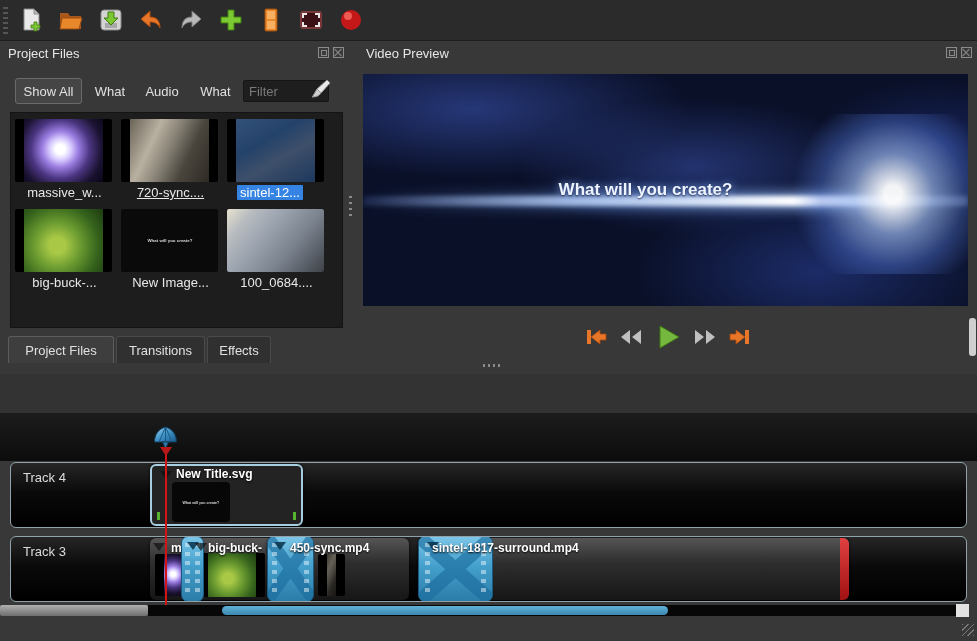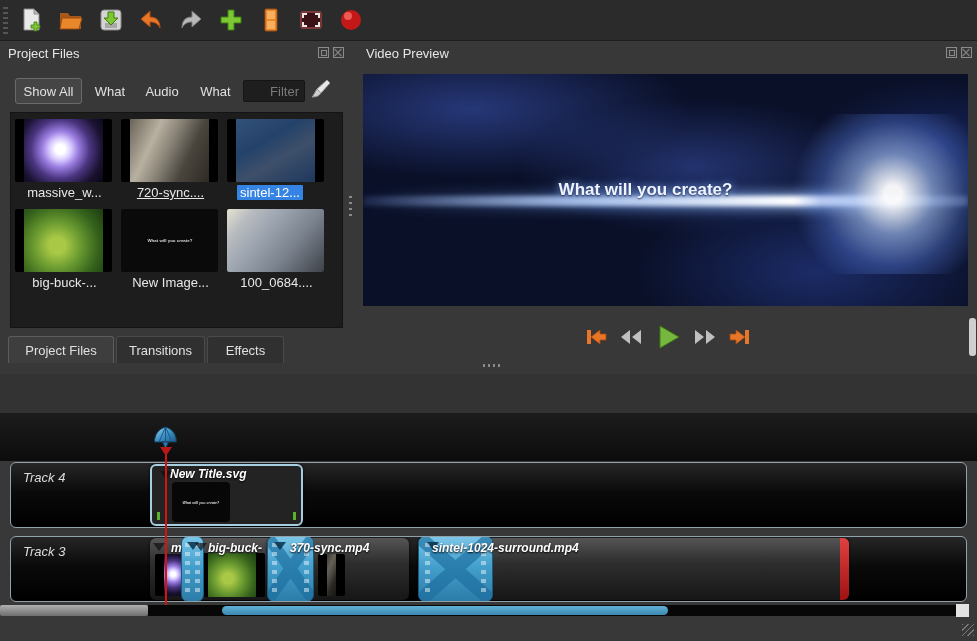--- a/index.html
+++ b/index.html
@@ -19,22 +19,22 @@
   .winctl { position:absolute; display:flex; gap:4px; }
   .wbox { width:11px; height:11px; border:1px solid #8a8a8a; position:relative; background:#3a3a3a; }
   .wbox.float::after { content:""; position:absolute; left:2px; top:2px; width:4px; height:4px; border:1px solid #8a8a8a; }
   .wbox.close::before,.wbox.close::after { content:""; position:absolute; left:-1px; top:4px; width:10px; height:1px; background:#8a8a8a; }
   .wbox.close::before { transform:rotate(45deg);} .wbox.close::after{ transform:rotate(-45deg);}
 
   
   .flt-btn { position:absolute; height:26px; top:78px; font-size:13px; color:#e0e0e0;
     display:flex; align-items:center; justify-content:center; border-radius:3px; }
   .flt-btn.active { background:#454545; border:1px solid #6a6a6a; }
-  .filter-input { position:absolute; left:243px; top:80px; width:62px; height:22px; background:#1e1e1e;
-    border:1px solid #151515; border-radius:2px; color:#bbb; font-size:13px; padding:0 5px;text-align:right; }
+  .filter-input { position:absolute; left:243px; top:80px; width:86px; height:22px; background:#1e1e1e;
+    border:1px solid #151515; border-radius:2px; color:#bbb; font-size:13px; padding:0 5px; }
   .filter-input::placeholder { color:#7a7a7a; }
 
   .files-area { position:absolute; left:10px; top:112px; width:333px; height:216px; background:#1d1d1d; border:1px solid #141414; }
 
   .file-label { position:absolute; font-size:13px; color:#e8e8e8; text-align:center; white-space:nowrap; }
   .file-label.selected { background:#3584e4; color:#fff; padding:0 3px; border-radius:1px; }
 
   .thumb { position:absolute; border-radius:2px; overflow:hidden; background:#000; }
   .film { border-left:9px solid #000; border-right:9px solid #000; }
   .film::before,.film::after { content:""; position:absolute; top:0; bottom:0; width:7px; z-index:3;
@@ -85,21 +85,21 @@
     background:repeating-linear-gradient(to right,#8a8a8a 0 2px,transparent 2px 5px); }
 
   
   .tl-bar { position:absolute; left:0; top:374px; width:977px; height:39px; background:#333; }
 
   
   .ruler { position:absolute; left:0; top:413px; width:977px; height:48px; background:linear-gradient(#1c1c1c,#0c0c0c); }
 
   
   .track-row { position:absolute; left:10px; width:957px; height:66px; border:1px solid #90a2ac; border-radius:6px;
-    background:linear-gradient(#262626,#0a0a0a 45%, #000); overflow:hidden;font-style:italic; }
+    background:linear-gradient(#262626,#0a0a0a 45%, #000); overflow:hidden; }
   .track-name { position:absolute; left:12px; top:7px; font-size:13px; color:#dcdcdc; }
 
   .clip { position:absolute; top:1px; height:62px; border-radius:6px; background:linear-gradient(#555,#2e2e2e 40%,#161616); box-shadow:0 0 3px rgba(0,0,0,.8); }
   .clip-title { background:#232323; border:2px solid #a6cde0; }
   .clip-label { position:absolute; top:4px; font-size:12px; font-weight:bold; color:#fff; text-shadow:0 1px 2px #000; white-space:nowrap; z-index:6; }
   .chev { position:absolute; width:0; height:0; border-left:6px solid transparent; border-right:6px solid transparent;
     border-top:8px solid rgba(15,15,15,.7); z-index:7; }
   .chev.blue { border-top-color:rgba(8,50,75,.85); }
   .gdot { position:absolute; bottom:4px; width:3px; height:8px; background:#58b42e; z-index:7; }
 
@@ -235,21 +235,21 @@
     <div class="thumb" style="left:216px; top:96px; width:97px; height:63px;">
       <div class="timg g-photo"></div>
     </div>
     <div class="file-label" style="left:6px; top:162px; width:95px;">big-buck-...</div>
     <div class="file-label" style="left:112px; top:162px; width:95px;">New Image...</div>
     <div class="file-label" style="left:218px; top:162px; width:95px;">100_0684....</div>
   </div>
 
   <div class="tab active" style="left:8px; width:106px;">Project Files</div>
   <div class="tab" style="left:116px; width:89px;">Transitions</div>
-  <div class="tab" style="left:207px; width:77px;">Effects</div>
+  <div class="tab" style="left:207px; width:64px;">Effects</div>
 
   <div class="vdots"></div>
   <div class="hdots"></div>
 
   <div class="panel-title" style="left:366px; top:46px;text-align:center;">Video Preview</div>
   <div class="winctl" style="left:946px; top:47px;">
     <div class="wbox float"></div>
     <div class="wbox close"></div>
   </div>
 
@@ -331,21 +331,21 @@
   <div class="track-row" style="top:462px;">
     <div class="track-name">Track 4</div>
     <div class="clip clip-title" style="left:139px; width:153px;">
       <div class="chev" style="left:8px; top:5px;"></div>
       <div style="position:absolute; left:20px; top:16px; width:58px; height:40px; background:#070707; border-radius:4px; display:flex; align-items:center; justify-content:center;">
         <span class="tiny-text" style="transform:scale(.45);">What will you create?</span>
       </div>
       <div class="gdot" style="left:5px;"></div>
       <div class="gdot" style="right:5px;"></div>
     </div>
-    <div class="clip-label" style="left:159px;border-radius:7px;">New Title.svg</div>
+    <div class="clip-label" style="left:165px;border-radius:7px;">New Title.svg</div>
   </div>
 
   <div class="track-row" style="top:536px;">
     <div class="track-name">Track 3</div>
 
     <div class="clip" style="left:139px; width:44px;"></div>
     <div class="mini-thumb film" style="left:144px; top:17px; width:38px; height:42px;">
       <div class="timg g-massive"></div>
     </div>
     <div class="chev" style="left:142px; top:6px;"></div>
@@ -369,34 +369,34 @@
       <div class="timg g-720" style="filter:brightness(.55);"></div>
     </div>
     <div class="transition" style="left:256px; width:47px;">
       <svg preserveAspectRatio="none" viewBox="0 0 47 66">
         <path d="M0 0 L47 66 M47 0 L0 66" stroke="#1d6e9e" stroke-width="12" opacity="0.65"></path>
       </svg>
       <div class="t-sprk" style="left:4px;"></div>
         <div class="t-sprk" style="right:4px;"></div>
       <div class="chev blue" style="left:6px; top:5px;"></div>
     </div>
-    <div class="clip-label" style="left:279px;">370-sync.mp4</div>
+    <div class="clip-label" style="left:279px;">450-sync.mp4</div>
 
     <div class="clip" style="left:407px; width:431px;">
       <div class="trim-end"></div>
     </div>
     <div class="transition" style="left:407px; width:75px;">
       <svg preserveAspectRatio="none" viewBox="0 0 75 66">
         <path d="M0 0 L75 66 M75 0 L0 66" stroke="#1d6e9e" stroke-width="14" opacity="0.65"></path>
       </svg>
       <div class="t-sprk" style="left:6px;"></div>
         <div class="t-sprk" style="right:6px;"></div>
       <div class="chev blue" style="left:8px; top:5px;"></div>
     </div>
-    <div class="clip-label" style="left:421px;">sintel-1024-surround.mp4</div>
+    <div class="clip-label" style="left:421px;">sintel-1817-surround.mp4</div>
   </div>
 
   <div class="ph-marker">
     <svg width="27" height="24" viewBox="0 0 27 24">
       <defs>
         <linearGradient id="phg" x1="0" y1="0" x2="1" y2="1">
           <stop offset="0" stop-color="#9ad8f2"></stop>
             <stop offset="0.5" stop-color="#3e90c4"></stop>
             <stop offset="1" stop-color="#1a5a8a"></stop>
         </linearGradient>

